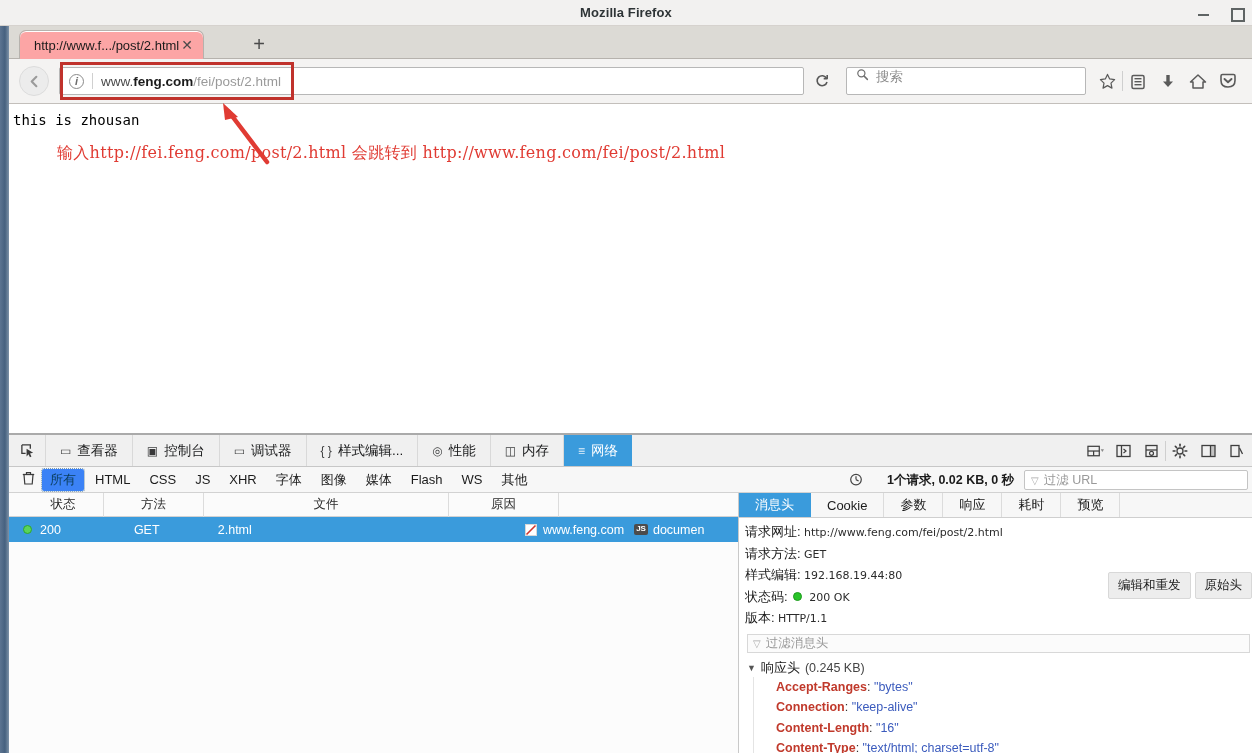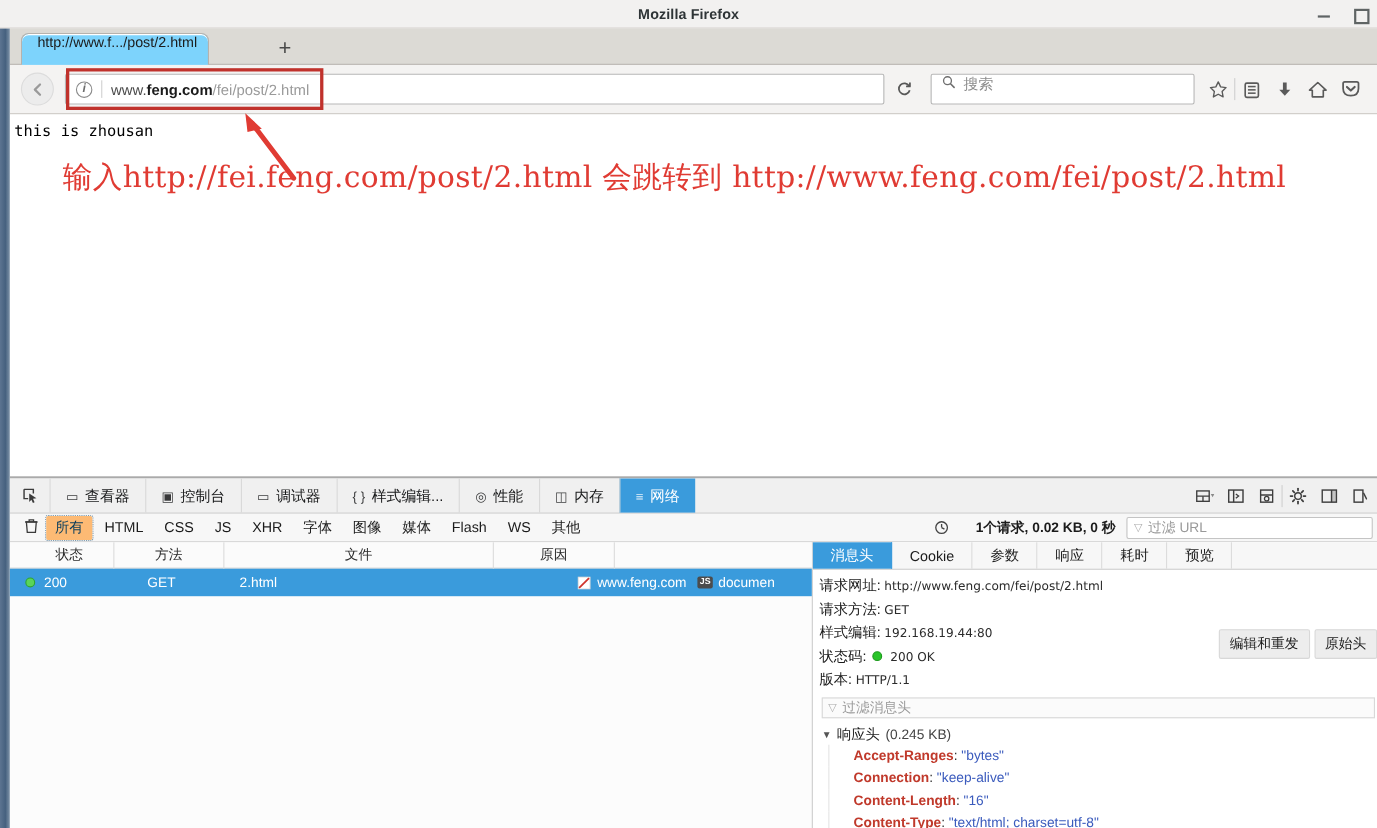--- a/index.html
+++ b/index.html
@@ -44,26 +44,25 @@
 
   
   .tabbar {
     position: absolute; left: 9px; top: 26px; width: 1243px; height: 33px;
     background: #dcdad5;
     border-bottom: 1px solid #b6b2ad;
   }
   .tab {
     position: absolute; left: 10px; top: 4px; height: 29px;
     padding: 0 10px 0 14px;
-    background: #7dd3fc;
+    background: #fca5a5;
     border: 1px solid #b6b2ad; border-bottom: none;
     border-radius: 7px 7px 0 0;
-    display: flex; align-items: center; gap: 14px;
+    display: flex; align-items: center; gap: 2px;
     box-shadow: inset 0 1px 0 #ffffff;
-    flex-direction: column;
   }
   .tab .tab-title { font-size: 13px; color: #1b1b1b; white-space: nowrap; }
   .tab .tab-close { font-size: 14px; color: #4a4a4a; line-height: 1; cursor: pointer; }
   .newtab {
     position: absolute; left: 238px; top: 8px;
     width: 24px; height: 22px; font-size: 20px; line-height: 20px;
     color: #4a4a4a; text-align: center; cursor: pointer; font-weight: 300;
   }
 
   
@@ -130,21 +129,21 @@
     background: #ffffff; overflow: hidden;
   }
   .page-text {
     position: absolute; left: 4px; top: 8px;
     font-family: "DejaVu Sans Mono", monospace;
     font-size: 14px; color: #000;
   }
   .annotation {
     position: absolute; left: 48px; top: 39px;
     font-family: "DejaVu Serif", serif;
-    font-size: 27px; color: #e03b33; white-space: nowrap; letter-spacing: .3px;
+    font-size: 16px; color: #e03b33; white-space: nowrap; letter-spacing: .3px;
   }
 
   
   .devtools {
     position: absolute; left: 9px; top: 433px; width: 1243px; height: 320px;
     background: #fcfcfc; border-top: 2px solid #aaa;
   }
   .dt-toolbar {
     height: 32px; background: #f0f0f0; border-bottom: 1px solid #c7c7c7;
     display: flex; align-items: stretch; position: relative;
@@ -172,21 +171,21 @@
   .dt-filterbar {
     height: 26px; background: #f7f7f7; border-bottom: 1px solid #d2d2d2;
     display: flex; align-items: center; gap: 3px; padding-left: 8px;
     position: relative;
   }
   .trash { width: 22px; text-align: center; color: #3b3b3b; cursor: pointer; font-size: 13px; }
   .fbtn {
     padding: 2px 8px; font-size: 13px; color: #1b1b1b; cursor: pointer;
     border-radius: 2px;
   }
-  .fbtn.active { background: #fdba74; outline: 1px dotted #7a9ab0; color: #0a3d5c; }
+  .fbtn.active { background: #3b82f6; outline: 1px dotted #7a9ab0; color: #0a3d5c; }
   .dt-summary {
     position: absolute; left: 840px; top: 0; height: 26px;
     display: flex; align-items: center; gap: 24px;
     font-size: 12.5px; color: #1b1b1b; font-weight: bold;
   }
   .dt-summary .clock { color: #444; font-weight: normal; font-size: 13px; }
   .url-filter {
     position: absolute; right: 4px; top: 3px;
     width: 224px; height: 20px; background: #fff;
     border: 1px solid #c4c4c4; border-radius: 2px;

